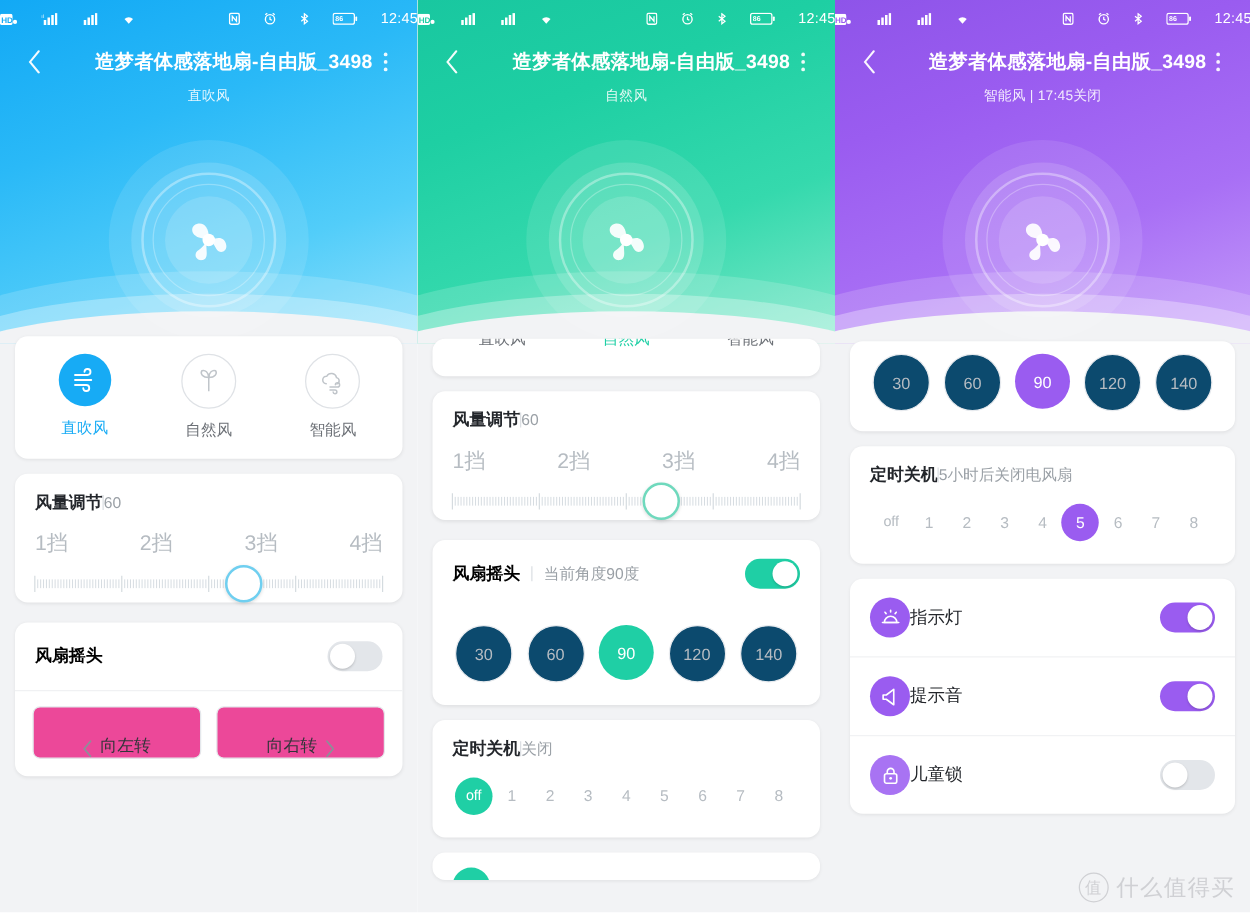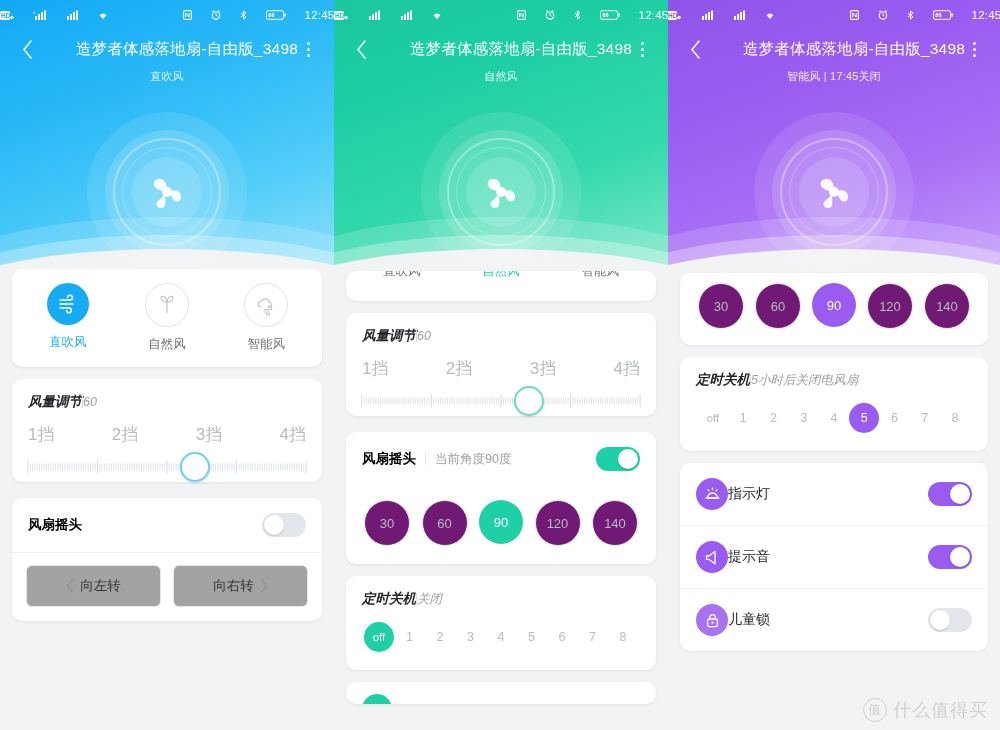--- a/index.html
+++ b/index.html
@@ -27,21 +27,21 @@
   .sb-group svg{display:block;}
   .sb-time{font-size:11.5px;letter-spacing:.2px;}
 
   .titlebar{position:relative;z-index:4;padding:8px 0 0;text-align:center;}
   .titlebar .row{display:flex;align-items:center;justify-content:center;position:relative;height:30px;}
   .backbtn{position:absolute;left:16px;top:50%;transform:translateY(-50%);width:22px;height:22px;
     display:flex;align-items:center;justify-content:center;}
   .morebtn{position:absolute;right:16px;top:50%;transform:translateY(-50%);width:20px;height:22px;
     display:flex;flex-direction:column;align-items:center;justify-content:center;gap:3px;}
   .morebtn i{display:block;width:3px;height:3px;border-radius:50%;background:rgba(255,255,255,.92);}
-  .dev-title{color:#fff;font-size:15.5px;font-weight:400;letter-spacing:.2px;white-space:nowrap;margin-left:40px;}
+  .dev-title{color:#fff;font-size:15.5px;font-weight:700;letter-spacing:.2px;white-space:nowrap;margin-left:40px;}
   .dev-sub{color:rgba(255,255,255,.88);font-size:11px;margin-top:5px;letter-spacing:.2px;}
 
   .fanwrap{position:absolute;left:50%;top:112px;transform:translateX(-50%);width:160px;height:160px;z-index:3;}
   .ring{position:absolute;border-radius:50%;left:50%;top:50%;transform:translate(-50%,-50%);}
   .r1{width:160px;height:160px;background:rgba(255,255,255,0.10);}
   .r2{width:124px;height:124px;background:rgba(255,255,255,0.14);}
   .r3{width:104px;height:104px;border:2px solid rgba(255,255,255,0.35);}
   .r4{width:88px;height:88px;border:1.5px solid rgba(255,255,255,0.28);}
   .r5{width:70px;height:70px;background:rgba(255,255,255,0.14);}
   .fanicon{position:absolute;left:50%;top:50%;transform:translate(-50%,-50%);}
@@ -56,21 +56,21 @@
   .power-label{color:#f4552b;font-size:15px;}
 
   .modes{display:flex;padding:14px 6px 14px;}
   .mode{flex:1;display:flex;flex-direction:column;align-items:center;gap:9px;}
   .mode .circ{width:42px;height:42px;border-radius:50%;display:flex;align-items:center;justify-content:center;
     border:1px solid #dfe2e6;background:#fff;}
   .mode.active .circ{border:none;}
   .mode .lbl{font-size:12.5px;color:#6d7177;}
   .mode.active .lbl{font-weight:400;}
 
-  .sect-head{display:flex;align-items:center;gap:0;padding:14px 16px 0;font-style:italic;}
+  .sect-head{display:flex;align-items:center;gap:0;padding:14px 16px 0;}
   .sect-title{font-size:13.5px;color:#23262b;font-weight:700;}
   .sect-div{width:1px;height:12px;background:#dcdfe3;}
   .sect-val{font-size:12.5px;color:#9aa0a6;}
 
   .gears{display:flex;justify-content:space-between;padding:12px 16px 4px;}
   .gears span{font-size:17px;color:#b6bcc2;}
 
   .ruler{position:relative;height:30px;margin:2px 14px 16px;}
   .ruler svg{display:block;width:100%;height:30px;}
   .knob{position:absolute;top:50%;width:26px;height:26px;border-radius:50%;background:#fff;
@@ -80,32 +80,32 @@
   .row-toggle .rt-left{display:flex;align-items:center;gap:9px;flex:1;}
   .row-toggle .rt-title{font-size:13.5px;color:#000000;font-weight:700;}
 
   .switch{width:44px;height:24px;border-radius:12px;position:relative;background:#e3e6ea;flex:none;}
   .switch i{position:absolute;top:2px;left:2px;width:20px;height:20px;border-radius:50%;background:#fff;
     box-shadow:0 1px 2px rgba(0,0,0,.18);}
   .switch.on i{left:22px;}
 
   .chips{display:flex;justify-content:space-between;padding:14px 18px 18px;}
   .chip{width:44px;height:44px;border-radius:50%;border:1px solid #e7eaee;display:flex;align-items:center;
-    justify-content:center;font-size:13px;color:#b6bcc2;background:#701a75;}
+    justify-content:center;font-size:13px;color:#b6bcc2;background:#0c4a6e;}
   .chip.sel{border:none;color:#fff;}
 
   .timerrow{display:flex;justify-content:space-between;align-items:center;padding:14px 18px 18px;}
   .tchip{width:30px;height:30px;border-radius:50%;display:flex;align-items:center;justify-content:center;
     font-size:12.5px;color:#b6bcc2;}
   .tchip.sel{color:#fff;}
   .tchip.off{font-size:11.5px;}
 
   .turnrow{display:flex;gap:12px;padding:12px 14px 14px;border-top:1px solid #f0f1f3;}
-  .turnbtn{flex:1;height:40px;border:1px solid #e4e7eb;border-radius:6px;display:flex;align-items:center;
-    justify-content:center;gap:6px;font-size:13.5px;color:#32353a;background:#a3a3a3;}
+  .turnbtn{flex:1;height:40px;border:1px solid #e4e7eb;border-radius:6px;display:flex;align-items:flex-end;
+    justify-content:center;gap:6px;font-size:13.5px;color:#32353a;background:#ec4899;}
 
   .featrow{display:flex;align-items:center;padding:15px 16px;}
   .featrow + .featrow{border-top:1px solid #f1f2f4;}
   .featicon{width:32px;height:32px;border-radius:50%;display:flex;align-items:center;justify-content:center;flex:none;}
   .featlabel{flex:1;font-size:14px;color:#23262b;}
   .cut-modes{display:flex;padding:0 6px 12px;}
   .cut-modes .lbl{flex:1;text-align:center;font-size:12.5px;color:#6d7177;}
 
   .watermark{position:absolute;right:12px;bottom:8px;display:flex;align-items:center;gap:6px;
     color:rgba(120,120,125,.28);font-size:18px;letter-spacing:1px;z-index:9;}

